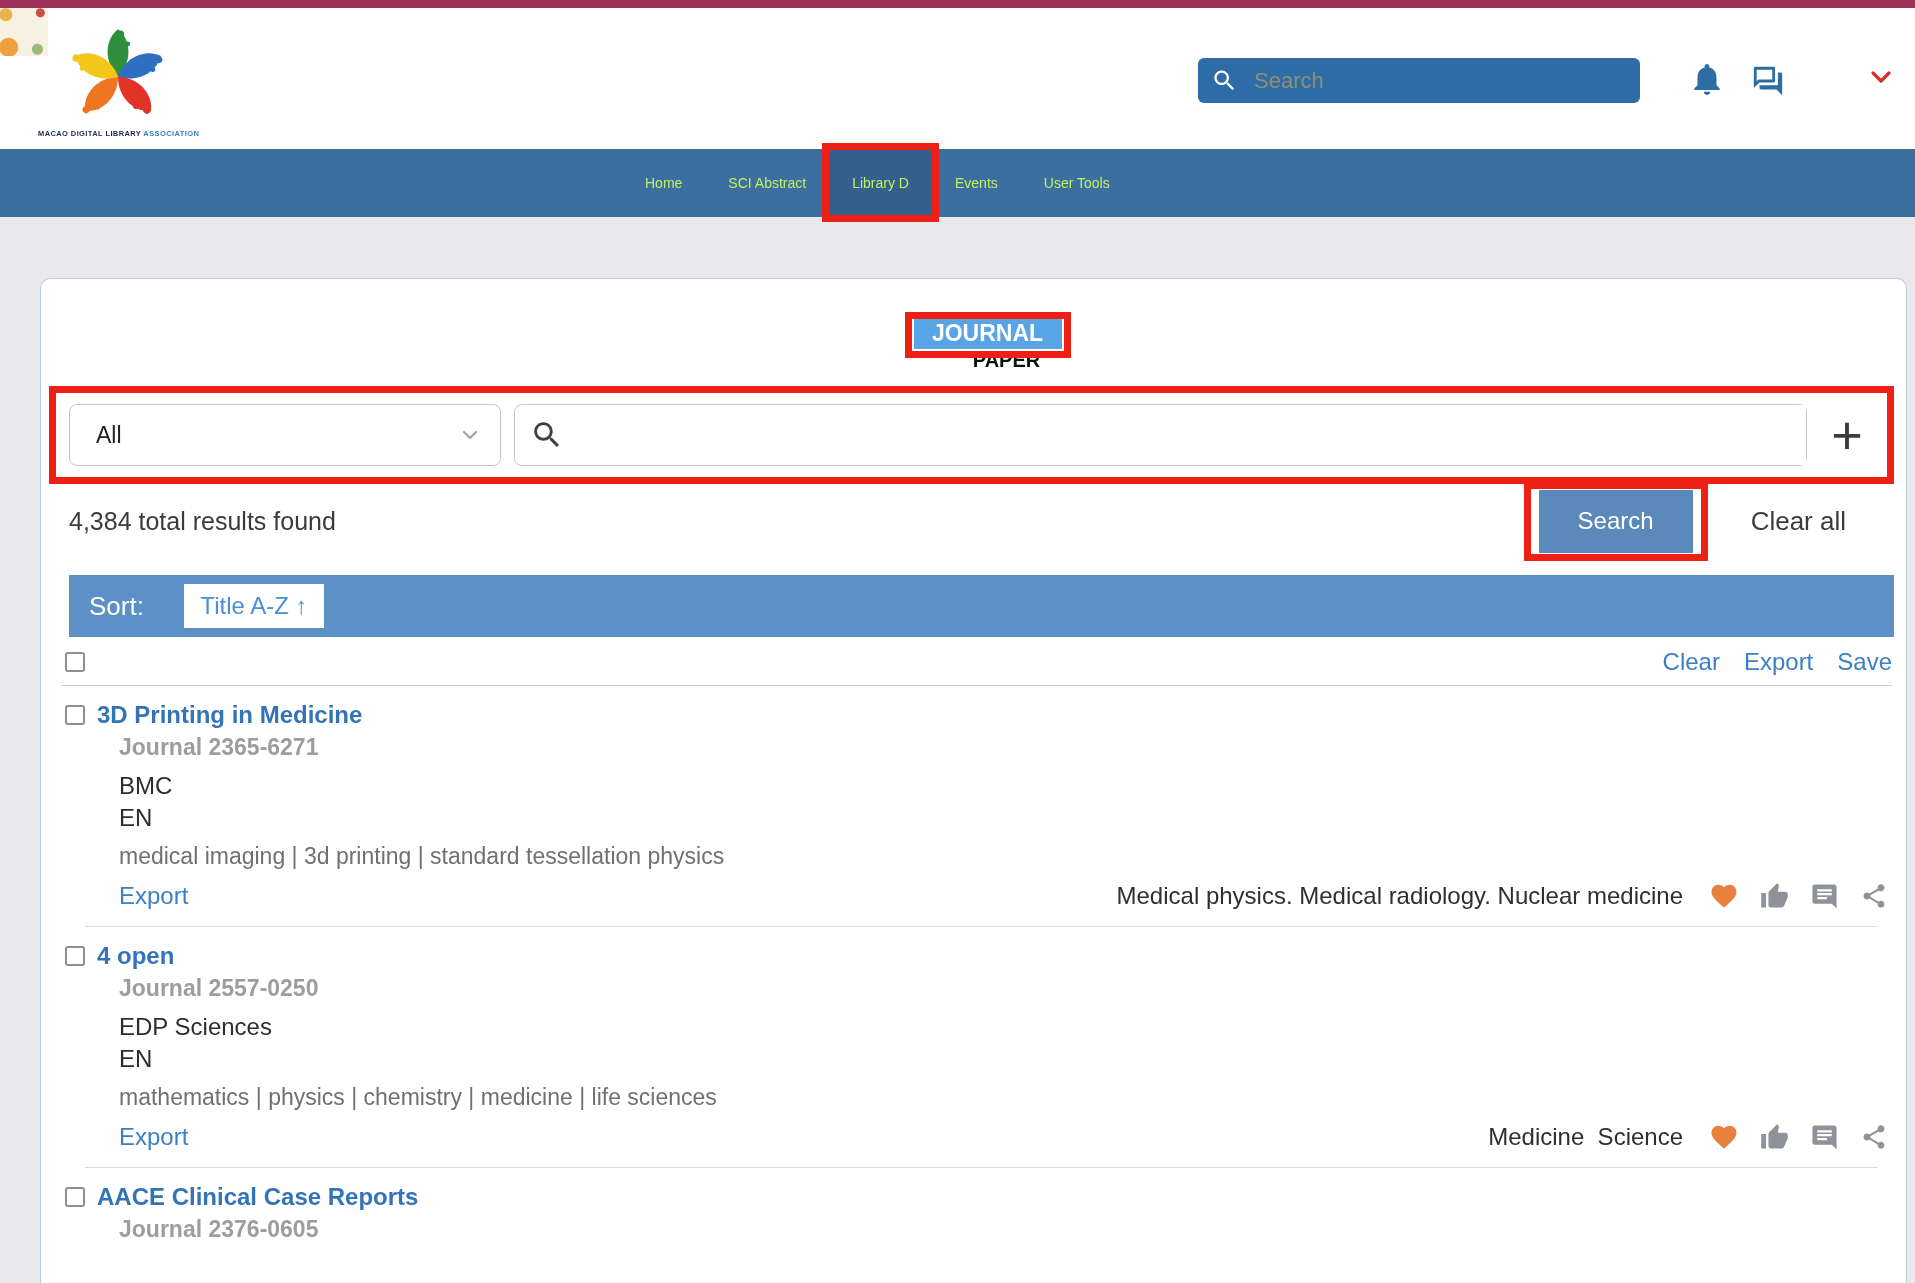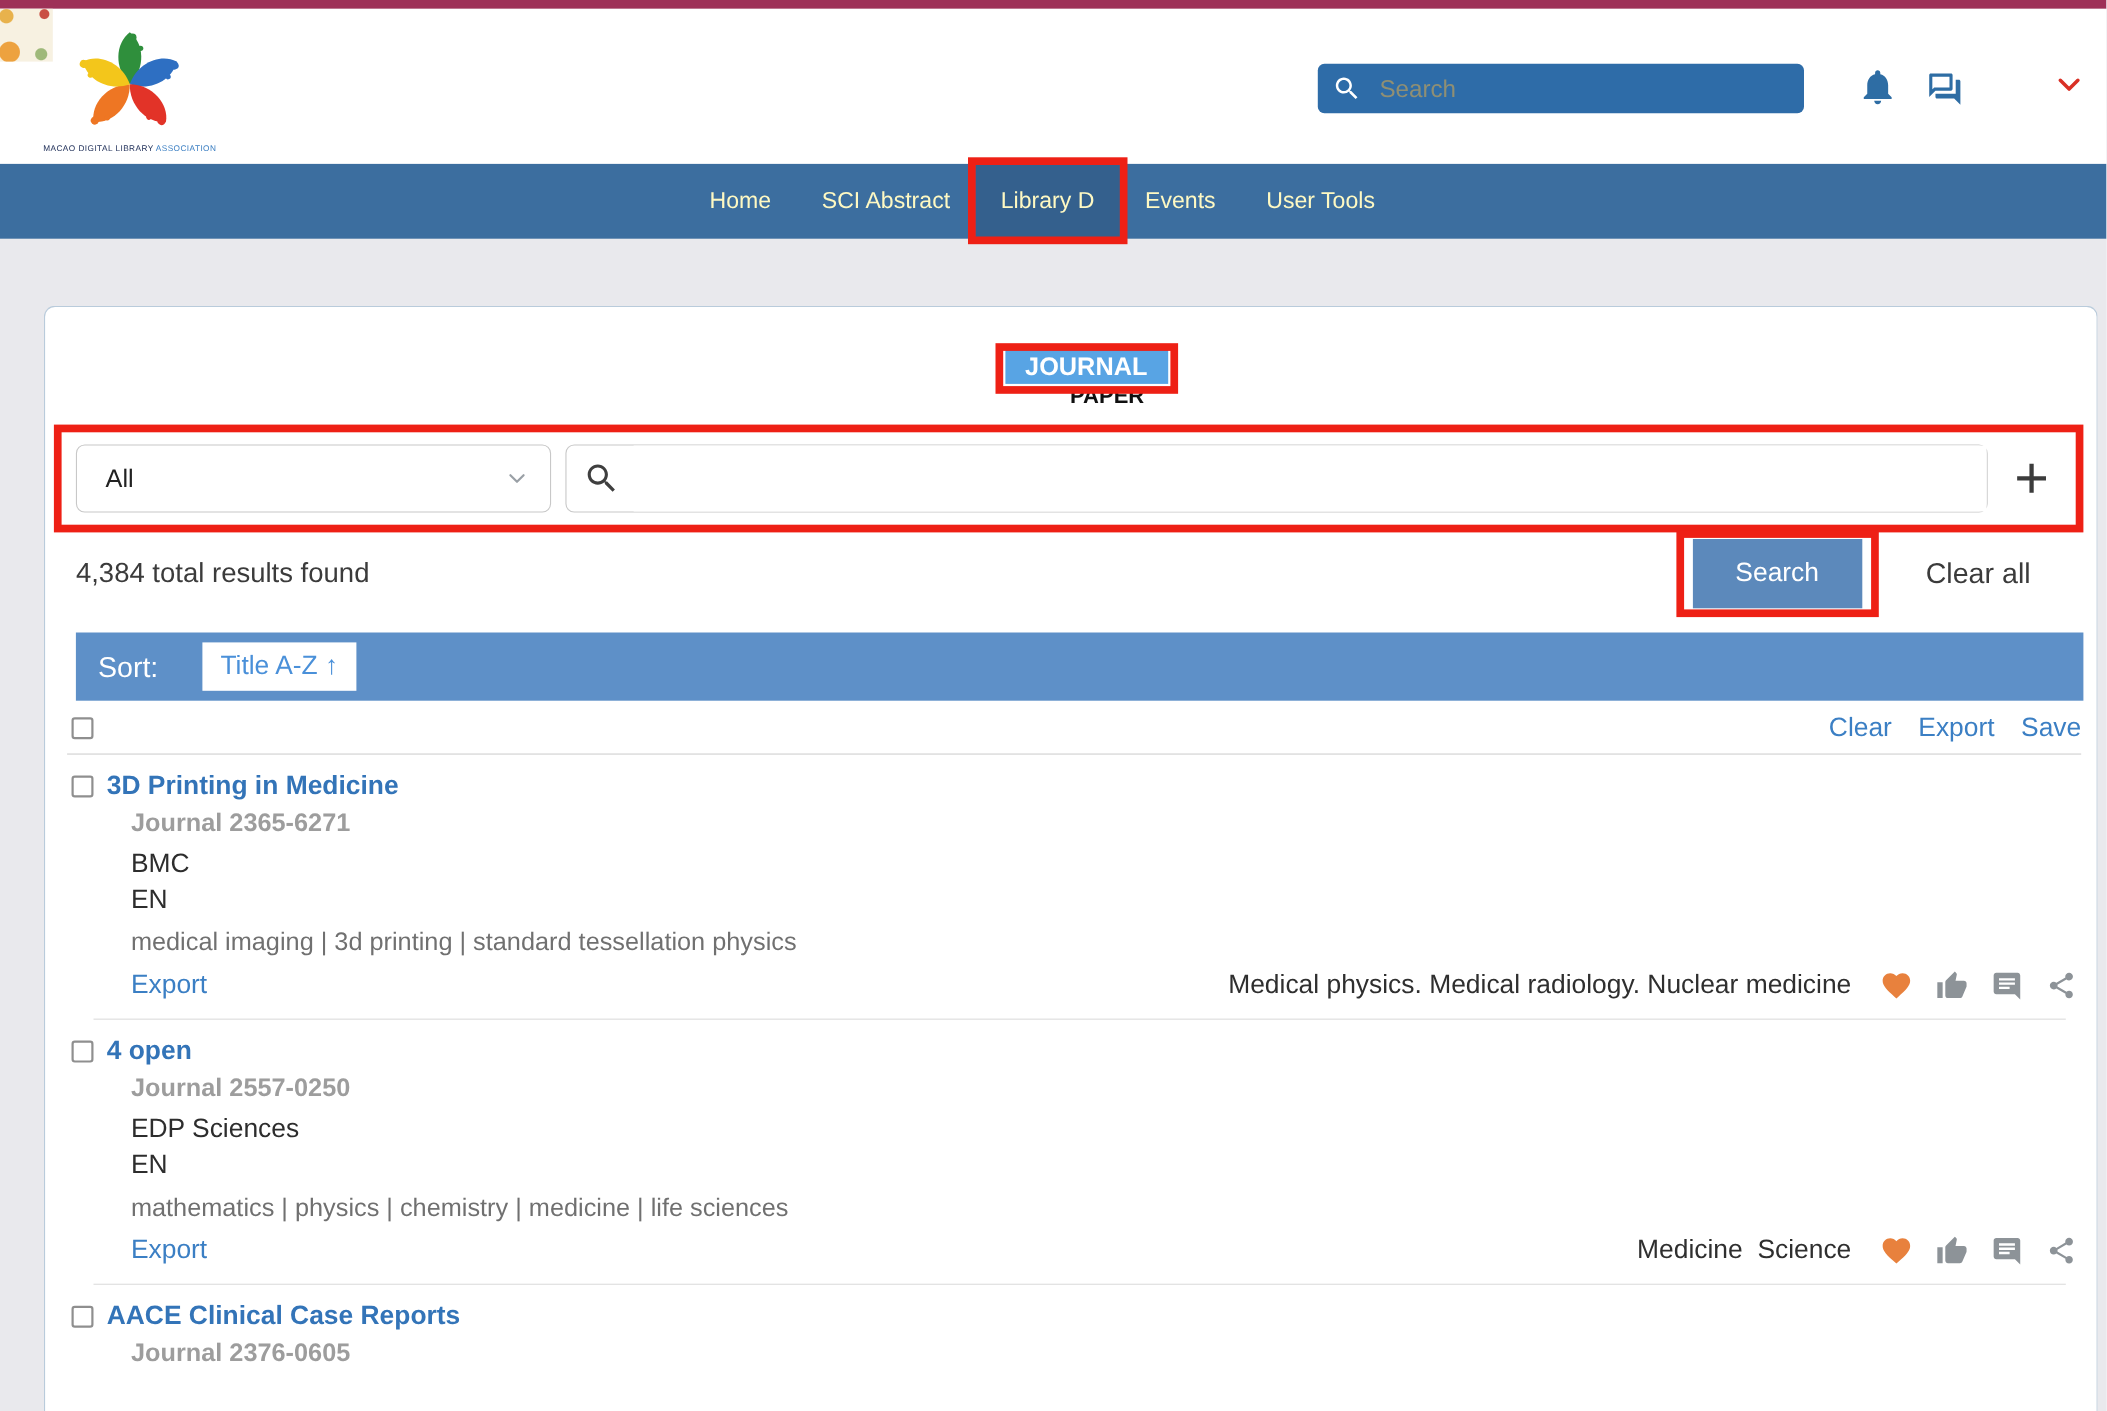--- a/index.html
+++ b/index.html
@@ -7,21 +7,21 @@
     font-family:"Liberation Sans", sans-serif; background:#e9e9ed; position:relative; }
   a { text-decoration:none; cursor:pointer; }
 
   
   .topbar { position:absolute; top:0; left:0; width:100%; height:8px; background:#9e3158; }
 
   
   .header { position:absolute; top:8px; left:0; width:100%; height:141px; background:#fff; }
   .logo { position:absolute; left:38px; top:18px; width:160px; text-align:center; }
   .logo svg { width:98px; height:98px; }
-  .logo-caption { font-size:7.5px; font-weight:normal; color:#1c2c56; letter-spacing:.4px; margin-top:1px; white-space:nowrap; }
+  .logo-caption { font-size:7.5px; font-weight:bold; color:#1c2c56; letter-spacing:.4px; margin-top:1px; white-space:nowrap; }
   .logo-caption .accent { color:#3a7ec2; }
 
   .header-search { position:absolute; left:1198px; top:50px; width:442px; height:45px;
     background:#2e6ca8; border-radius:6px; display:flex; align-items:center; padding:0 13px; }
   .header-search svg { flex:0 0 auto; }
   .header-search input { background:transparent; border:none; outline:none; flex:1;
     margin-left:16px; font-size:22px; color:#e8e8e8; font-family:"Liberation Sans", sans-serif; }
   .header-search input::placeholder { color:#8f8f74; opacity:1; }
 
   .hdr-icon { position:absolute; cursor:pointer; }
@@ -33,21 +33,21 @@
       radial-gradient(circle at 12% 14%, #e8b24c 0 6px, transparent 7px),
       radial-gradient(circle at 84% 10%, #c94f43 0 4px, transparent 5px),
       radial-gradient(circle at 78% 86%, #9fb97a 0 5px, transparent 6px),
       #f7f1e1; }
   .avatar-quote { font-size:5px; line-height:6px; color:#c13a2e; font-weight:bold; text-align:center; padding-top:9px; }
   .hdr-caret { left:1870px; top:62px; }
 
   
   .nav { position:absolute; top:149px; left:0; width:100%; height:68px; background:#3c6e9f; }
   .nav-inner { position:absolute; left:622px; top:0; height:68px; display:flex; align-items:stretch; }
-  .nav-item { color:#fef9c3; font-size:21px; display:flex; align-items:center;
+  .nav-item { color:#bef264; font-size:14px; display:flex; align-items:center;
     padding:0 23px; cursor:pointer; white-space:nowrap; }
   .nav-item.active { background:#34608d; position:relative; }
   .nav-item.active::after { content:""; position:absolute; inset:-6px -7px -5px -7px;
     border:7px solid #ee2015; pointer-events:none; }
 
   
   .card { position:absolute; left:40px; top:278px; width:1867px; height:1005px;
     background:#fff; border:1px solid #b9cbdb; border-bottom:none; border-radius:10px 10px 0 0; }
 
   .page-title { padding:30px 0 0 28px; font-size:30px; color:#3a3a3a; }

